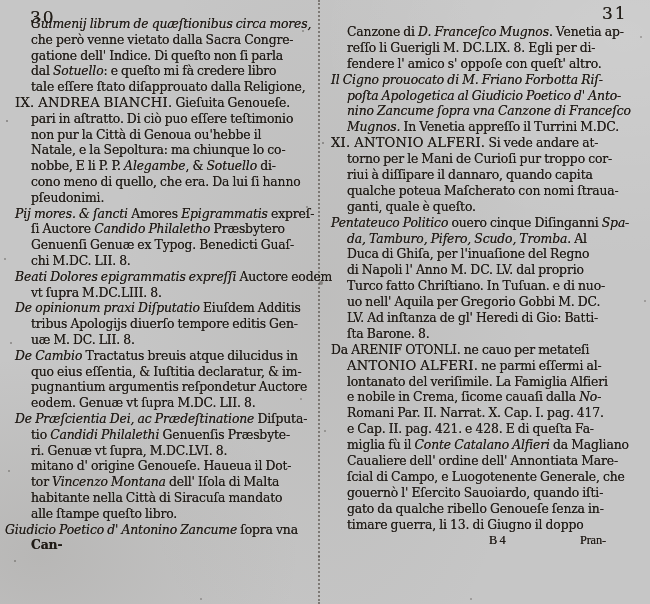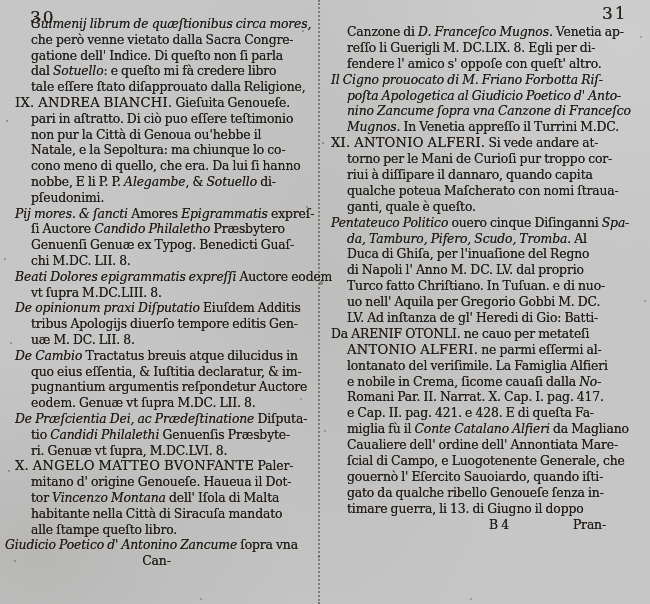--- a/index.html
+++ b/index.html
@@ -31,22 +31,22 @@
     text-shadow:0 0 0.55px rgba(32,27,22,0.75);
   }
   #col-left{left:14px;top:16px;width:296px;}
   #col-right{left:330px;top:24px;width:310px;}
   .line{white-space:nowrap;}
   #col-left .line{height:15.8px;line-height:15.8px;}
   #col-right .line{height:15.9px;line-height:15.9px;}
   .ind-b{padding-left:17px;}
   .ind-e{padding-left:1px;}
   .ind-o{margin-left:-9px;}
-  .lay-cw{text-align:center;padding-right:28px;}
-  .lay-sc{display:flex;}
+  .lay-cw{text-align:left;padding-right:28px;font-weight:bold;}
+  .lay-sc{display:flex;font-family:Liberation Serif, serif;}
   .sig{margin-left:142px;}
   .catch{margin-left:auto;margin-right:34px;}
   .it{font-style:italic;}
   .caps{font-size:13.1px;letter-spacing:0.25px;}
   .specks{
     position:absolute;left:0;top:0;width:2px;height:2px;border-radius:50%;
     box-shadow:
       6px 120px 0 0 rgba(45,40,35,0.45),
       4px 258px 0 0 rgba(45,40,35,0.40),
       10px 342px 0 0 rgba(45,40,35,0.42),
@@ -77,40 +77,39 @@
   <div id="col-left" class="col">
       <div class="line ind-b"><span class="it">Guimenij librum de quæſtionibus circa mores,</span></div>
       <div class="line ind-b"><span class="ro">che però venne vietato dalla Sacra Congre-</span></div>
       <div class="line ind-b"><span class="ro">gatione dell' Indice. Di queſto non ſi parla</span></div>
       <div class="line ind-b"><span class="ro">dal </span><span class="it">Sotuello</span><span class="ro">: e queſto mi fà credere libro</span></div>
       <div class="line ind-b"><span class="ro">tale eſſere ſtato diſapprouato dalla Religione,</span></div>
       <div class="line ind-e"><span class="ro caps">IX. ANDREA BIANCHI.</span><span class="ro"> Gieſuita Genoueſe.</span></div>
       <div class="line ind-b"><span class="ro">pari in aſtratto. Di ciò puo eſſere teſtimonio</span></div>
       <div class="line ind-b"><span class="ro">non pur la Città di Genoua ou'hebbe il</span></div>
       <div class="line ind-b"><span class="ro">Natale, e la Sepoltura: ma chiunque lo co-</span></div>
+      <div class="line ind-b"><span class="ro">nobbe, E li P. P. </span><span class="it">Alegambe</span><span class="ro">, &amp; </span><span class="it">Sotuello</span><span class="ro"> di-</span></div>
       <div class="line ind-b"><span class="ro">cono meno di quello, che era. Da lui ſi hanno</span></div>
-      <div class="line ind-b"><span class="ro">nobbe, E li P. P. </span><span class="it">Alegambe</span><span class="ro">, &amp; </span><span class="it">Sotuello</span><span class="ro"> di-</span></div>
       <div class="line ind-b"><span class="ro">pſeudonimi.</span></div>
       <div class="line ind-e"><span class="it">Pij mores. &amp; ſancti </span><span class="ro">Amores </span><span class="it">Epigrammatis </span><span class="ro">expreſ-</span></div>
       <div class="line ind-b"><span class="ro">ſi Auctore </span><span class="it">Candido Philaletho </span><span class="ro">Præsbytero</span></div>
       <div class="line ind-b"><span class="ro">Genuenſi Genuæ ex Typog. Benedicti Guaſ-</span></div>
       <div class="line ind-b"><span class="ro">chi M.DC. LII. 8.</span></div>
       <div class="line ind-e"><span class="it">Beati Dolores epigrammatis expreſſi </span><span class="ro">Auctore eodem</span></div>
       <div class="line ind-b"><span class="ro">vt ſupra M.DC.LIII. 8.</span></div>
       <div class="line ind-e"><span class="it">De opinionum praxi Diſputatio </span><span class="ro">Eiuſdem Additis</span></div>
       <div class="line ind-b"><span class="ro">tribus Apologijs diuerſo tempore editis Gen-</span></div>
       <div class="line ind-b"><span class="ro">uæ M. DC. LII. 8.</span></div>
       <div class="line ind-e"><span class="it">De Cambio </span><span class="ro">Tractatus breuis atque dilucidus in</span></div>
       <div class="line ind-b"><span class="ro">quo eius eſſentia, &amp; Iuſtitia declaratur, &amp; im-</span></div>
       <div class="line ind-b"><span class="ro">pugnantium argumentis reſpondetur Auctore</span></div>
       <div class="line ind-b"><span class="ro">eodem. Genuæ vt ſupra M.DC. LII. 8.</span></div>
       <div class="line ind-e"><span class="it">De Præſcientia Dei, ac Prædeſtinatione </span><span class="ro">Diſputa-</span></div>
       <div class="line ind-b"><span class="ro">tio </span><span class="it">Candidi Philalethi </span><span class="ro">Genuenſis Præsbyte-</span></div>
       <div class="line ind-b"><span class="ro">ri. Genuæ vt ſupra, M.DC.LVI. 8.</span></div>
-      <div class="line ind-e"><span class="ro caps">X. ANGELO MATTEO BVONFANTE</span><span class="ro"> Paler-</span></div>
       <div class="line ind-b"><span class="ro">mitano d' origine Genoueſe. Haueua il Dot-</span></div>
       <div class="line ind-b"><span class="ro">tor </span><span class="it">Vincenzo Montana </span><span class="ro">dell' Iſola di Malta</span></div>
       <div class="line ind-b"><span class="ro">habitante nella Città di Siracuſa mandato</span></div>
       <div class="line ind-b"><span class="ro">alle ſtampe queſto libro.</span></div>
       <div class="line ind-o"><span class="it">Giudicio Poetico d' Antonino Zancume </span><span class="ro">ſopra vna</span></div>
       <div class="line ind-b lay-cw"><span class="ro">Can-</span></div>
     </div>
 
   <div id="col-right" class="col">
       <div class="line ind-b"><span class="ro">Canzone di </span><span class="it">D. Franceſco Mugnos</span><span class="ro">. Venetia ap-</span></div>
@@ -125,20 +124,21 @@
       <div class="line ind-b"><span class="ro">riui à diſſipare il dannaro, quando capita</span></div>
       <div class="line ind-b"><span class="ro">qualche poteua Maſcherato con nomi ſtraua-</span></div>
       <div class="line ind-b"><span class="ro">ganti, quale è queſto.</span></div>
       <div class="line ind-e"><span class="it">Pentateuco Politico </span><span class="ro">ouero cinque Diſinganni </span><span class="it">Spa-</span></div>
       <div class="line ind-b"><span class="it">da, Tamburo, Pifero, Scudo, Tromba</span><span class="ro">. Al</span></div>
       <div class="line ind-b"><span class="ro">Duca di Ghiſa, per l'inuaſione del Regno</span></div>
       <div class="line ind-b"><span class="ro">di Napoli l' Anno M. DC. LV. dal proprio</span></div>
       <div class="line ind-b"><span class="ro">Turco fatto Chriſtiano. In Tuſuan. e di nuo-</span></div>
       <div class="line ind-b"><span class="ro">uo nell' Aquila per Gregorio Gobbi M. DC.</span></div>
       <div class="line ind-b"><span class="ro">LV. Ad inſtanza de gl' Heredi di Gio: Batti-</span></div>
+      <div class="line ind-b"><span class="ro">ſta Barone. 8.</span></div>
       <div class="line ind-e"><span class="ro">Da ARENIF OTONLI. ne cauo per metateſi</span></div>
       <div class="line ind-b"><span class="ro caps">ANTONIO ALFERI.</span><span class="ro"> ne parmi eſſermi al-</span></div>
       <div class="line ind-b"><span class="ro">lontanato del veriſimile. La Famiglia Alfieri</span></div>
       <div class="line ind-b"><span class="ro">e nobile in Crema, ſicome cauaſi dalla </span><span class="it">No-</span></div>
       <div class="line ind-b"><span class="ro">Romani Par. II. Narrat. X. Cap. I. pag. 417.</span></div>
       <div class="line ind-b"><span class="ro">e Cap. II. pag. 421. e 428. E di queſta Fa-</span></div>
       <div class="line ind-b"><span class="ro">miglia fù il </span><span class="it">Conte Catalano Alfieri </span><span class="ro">da Magliano</span></div>
       <div class="line ind-b"><span class="ro">Caualiere dell' ordine dell' Annontiata Mare-</span></div>
       <div class="line ind-b"><span class="ro">ſcial di Campo, e Luogotenente Generale, che</span></div>
       <div class="line ind-b"><span class="ro">gouernò l' Eſercito Sauoiardo, quando iſti-</span></div>

